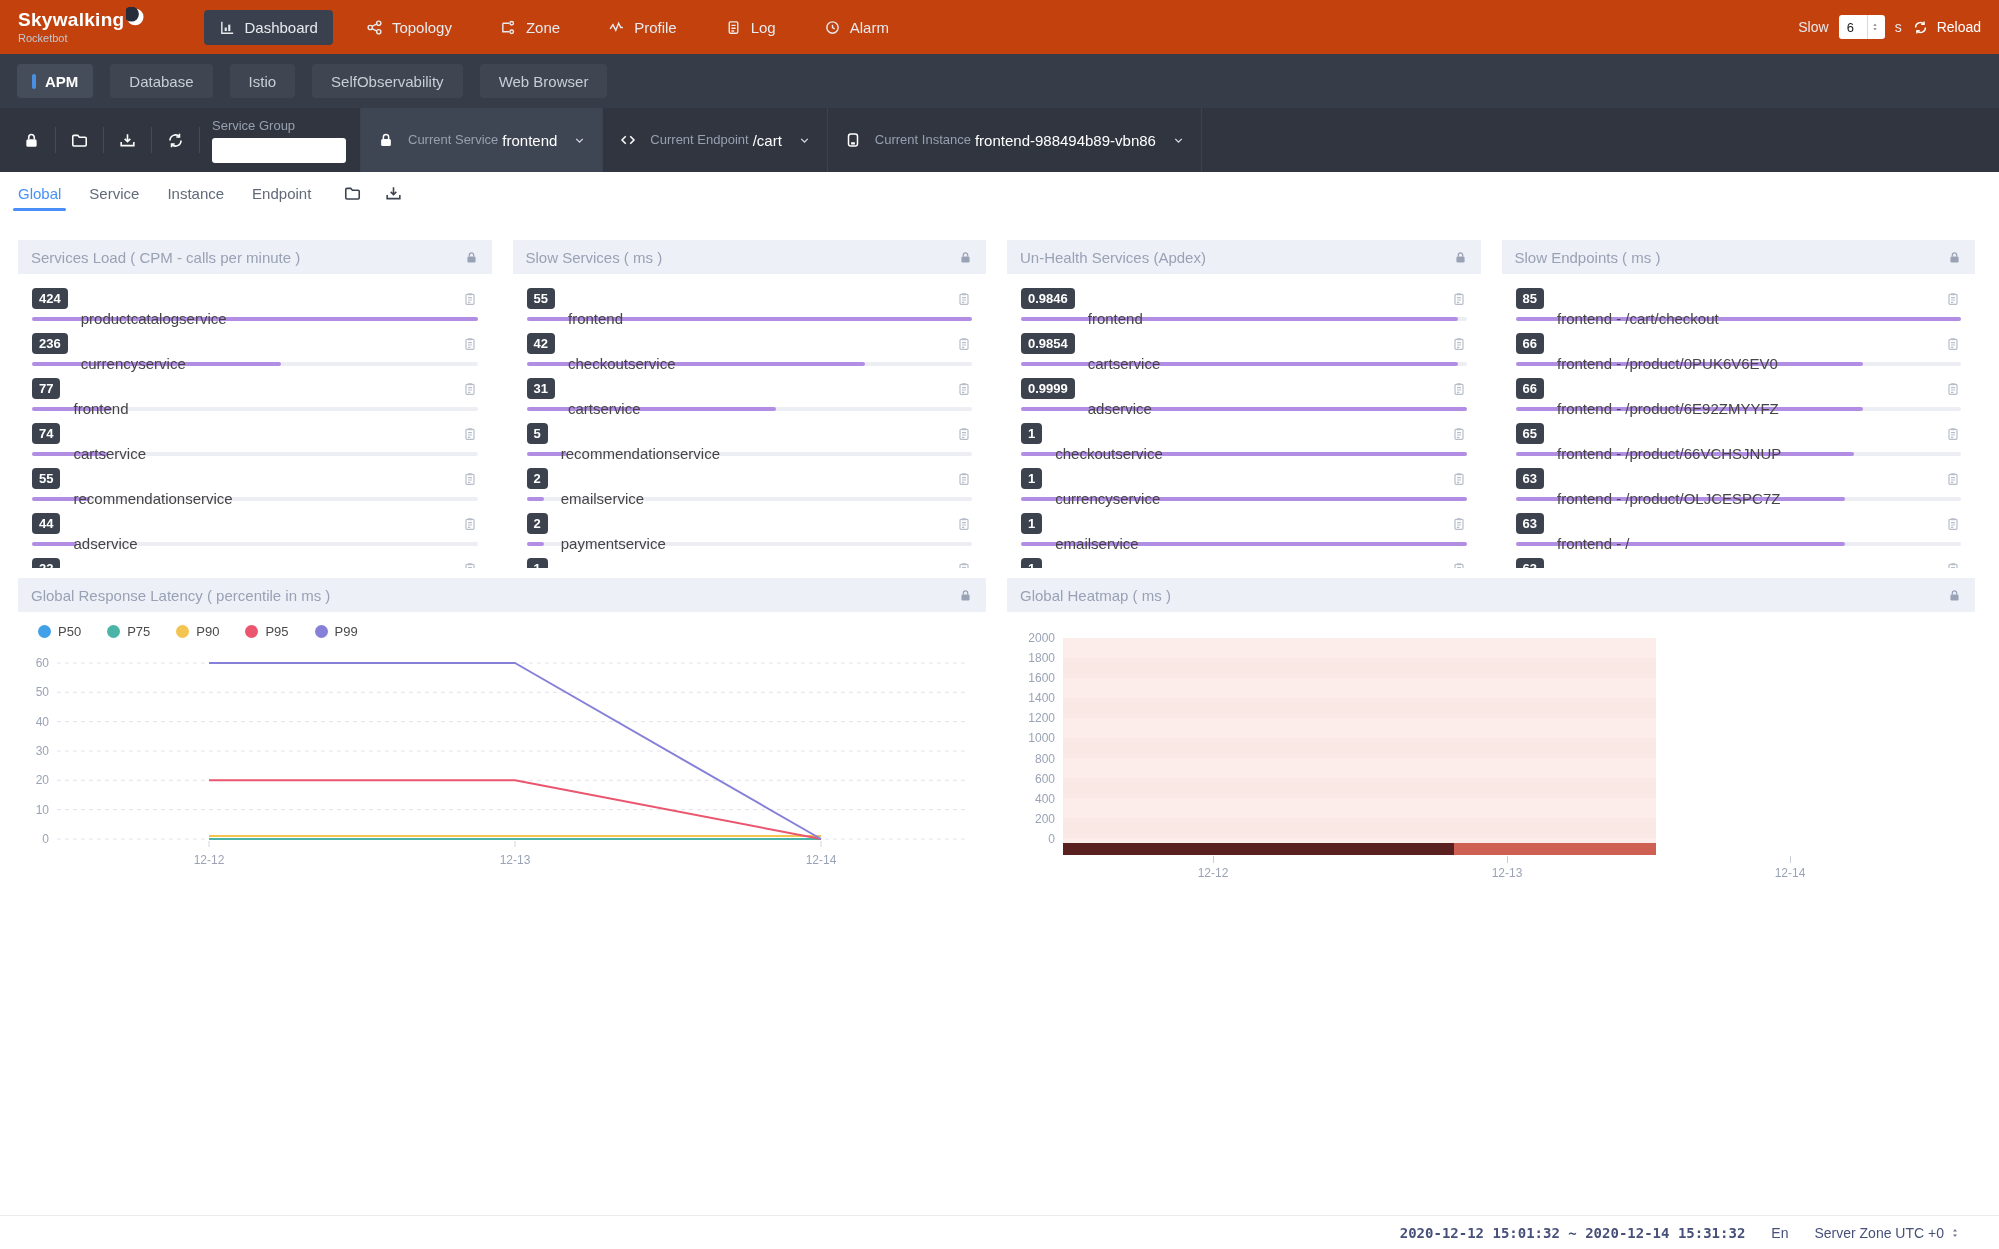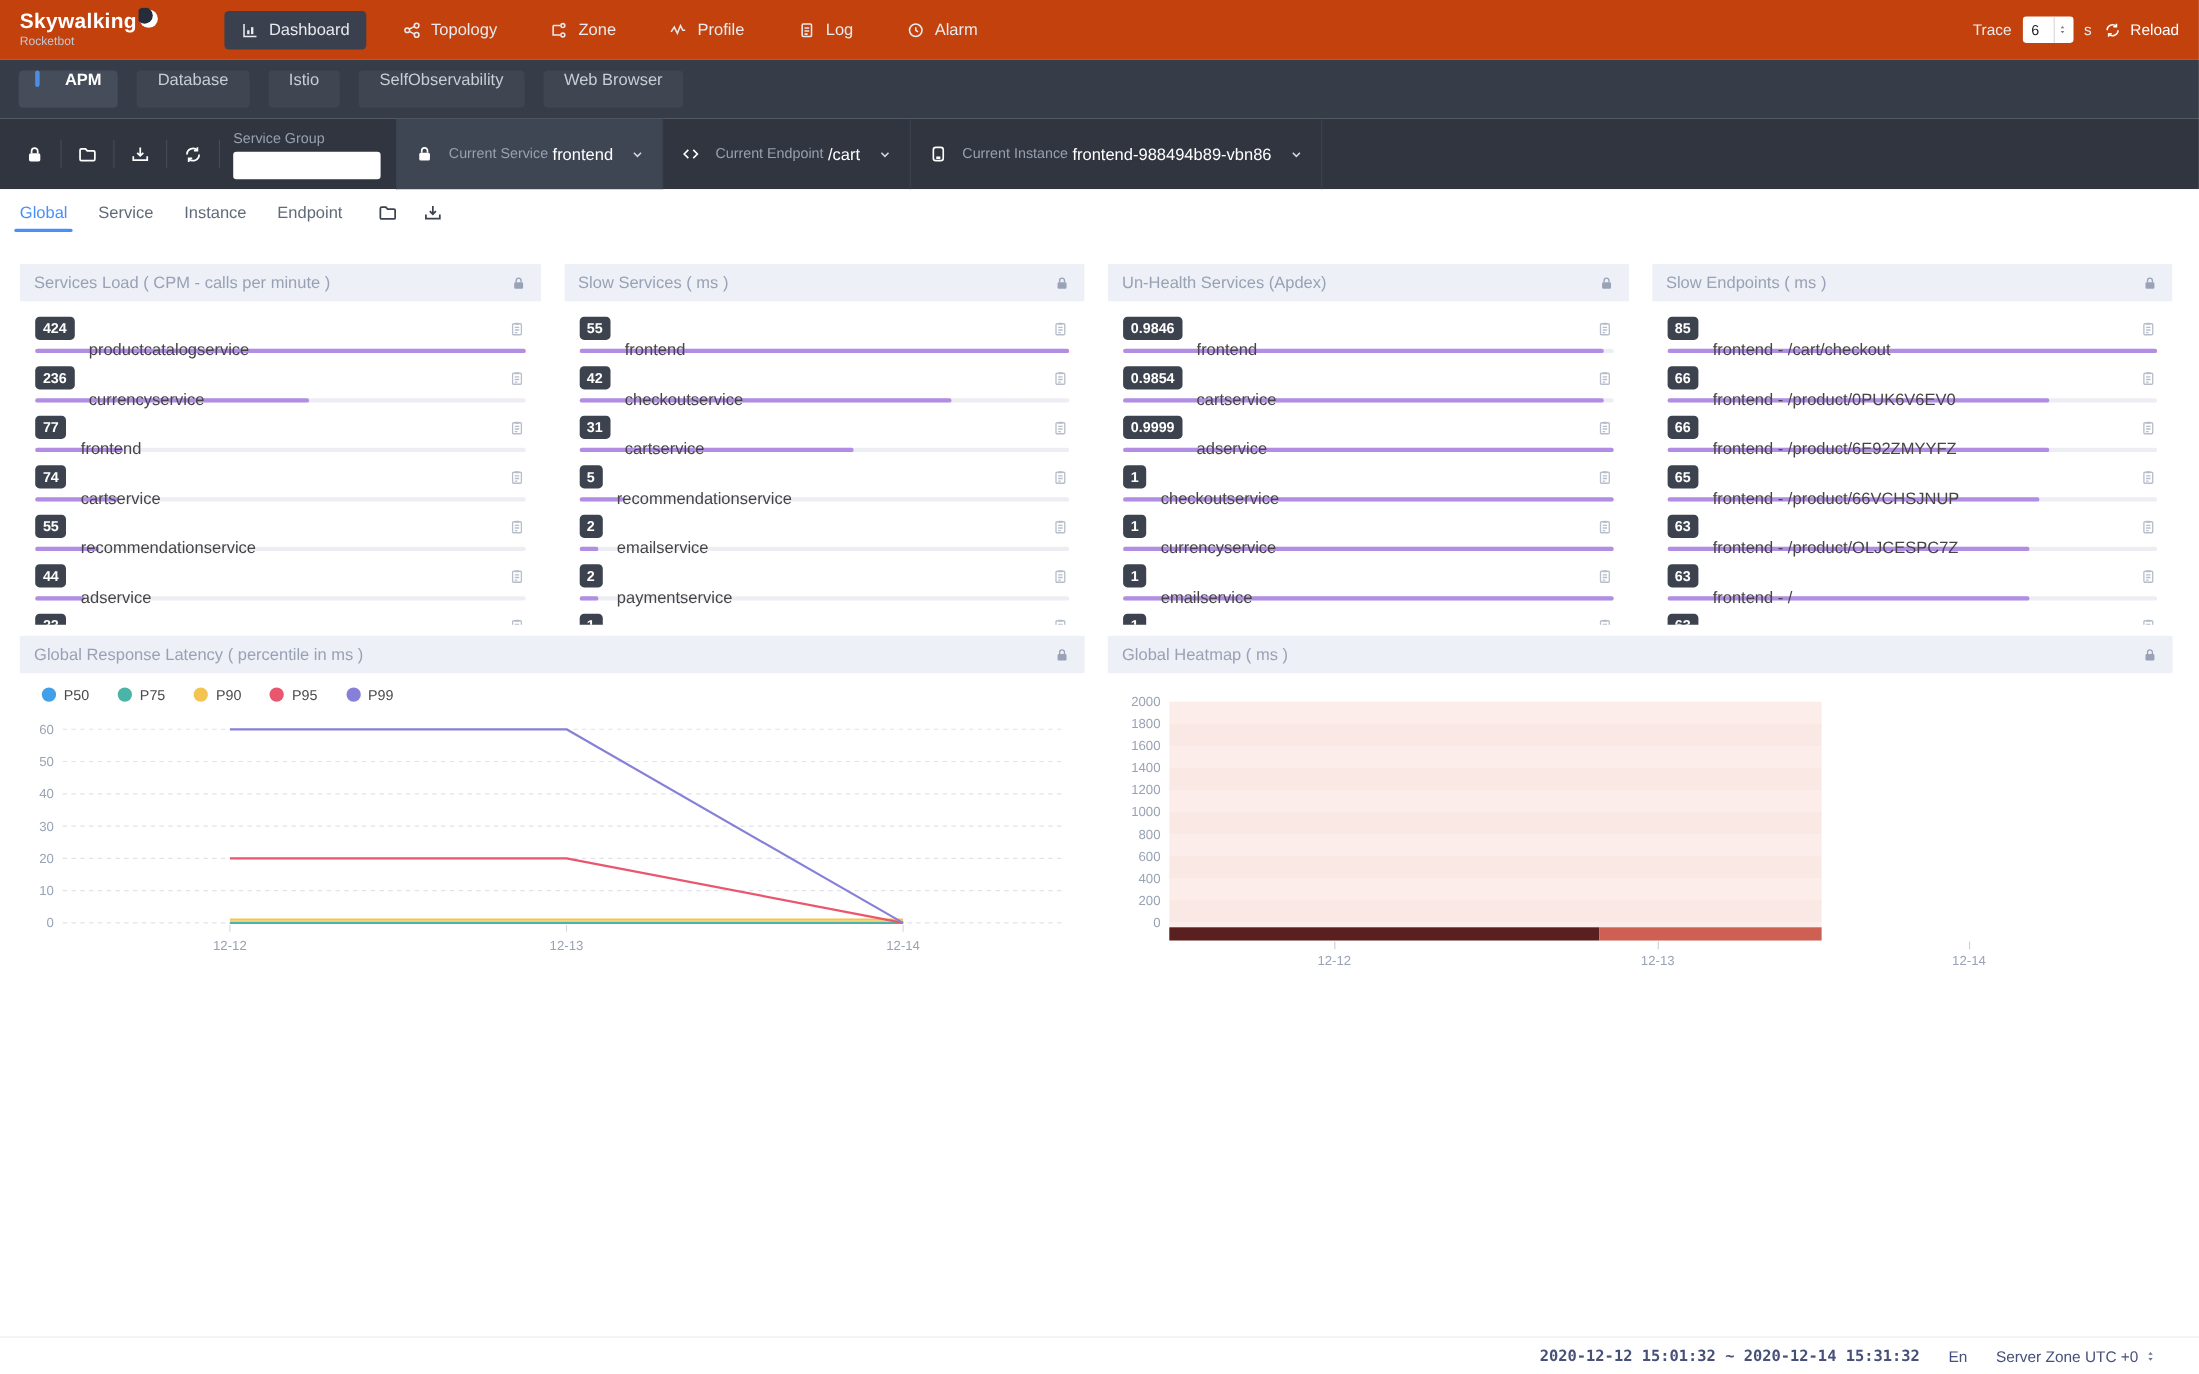--- a/index.html
+++ b/index.html
@@ -22,21 +22,21 @@
   .nav-right{margin-left:auto;display:flex;align-items:center;gap:10px;color:#e8eaee;font-size:14px;}
   .auto-input{width:46px;height:24px;background:#fff;border-radius:3px;display:flex;align-items:center;overflow:hidden;}
   .auto-input input{width:28px;border:none;outline:none;font-size:13px;padding:0 0 0 8px;color:#222;font-family:inherit;background:transparent;}
   .auto-spin{width:15px;height:100%;border-left:1px solid #d8d8d8;display:flex;align-items:center;justify-content:center;color:#777;cursor:pointer;}
   .auto-spin svg{width:10px;height:14px;}
   .reload-btn{display:flex;align-items:center;gap:8px;background:none;border:none;color:#fff;font-size:14px;font-family:inherit;cursor:pointer;padding:0;}
   .reload-ico{width:17px;height:17px;color:#fff;}
 
   
   .layer-row{height:54px;background:#373d48;display:flex;align-items:center;gap:17px;padding:0 17px;}
-  .layer-tab{height:34px;display:flex;gap:23px;padding:0 19px;background:#3f4551;border-radius:4px;color:#c9cdd5;font-size:15px;border:none;font-family:inherit;cursor:pointer;}
+  .layer-tab{height:34px;display:flex;align-items:center;gap:9px;padding:0 19px;background:#3f4551;border-radius:4px;color:#c9cdd5;font-size:15px;border:none;font-family:inherit;cursor:pointer;}
   .layer-tab.active{background:#464d5a;color:#fff;font-weight:bold;padding:0 15px;}
   .layer-bar{width:4px;height:15px;border-radius:2px;background:#4a90e2;}
 
   
   .toolbar{height:64px;background:#303540;display:flex;align-items:stretch;}
   .tb-icons{display:flex;align-items:center;padding:0 2px 0 8px;}
   .tb-icon-btn{width:19px;height:19px;color:#fff;background:none;border:none;margin:0 14px;cursor:pointer;padding:0;}
   .tb-div{width:1px;height:26px;background:#454b57;}
   .tb-group{display:flex;flex-direction:column;justify-content:center;gap:5px;padding:0 14px 0 10px;}
   .tb-group-label{font-size:13px;color:#97a0af;}
@@ -167,21 +167,21 @@
     <span class="ico nav-ico">
             <svg viewBox="0 0 24 24" fill="none" stroke="currentColor" stroke-width="2">
               <circle cx="12" cy="12" r="8"></circle>
               <path d="M12 8v4l3 2"></path>
             </svg>
           </span>
     <span>Alarm</span>
         </button>
       </nav>
     <div class="nav-right">
-      <span>Trace</span>
+      <span>Slow</span>
       <div class="auto-input">
         <input value="6" style="">
         <span class="auto-spin ico">
             <svg viewBox="0 0 24 24" fill="currentColor">
               <path d="M12 4l4 5H8zM12 20l4-5H8z"></path>
             </svg>
           </span>
       </div>
       <span>s</span>
       <button class="reload-btn">

